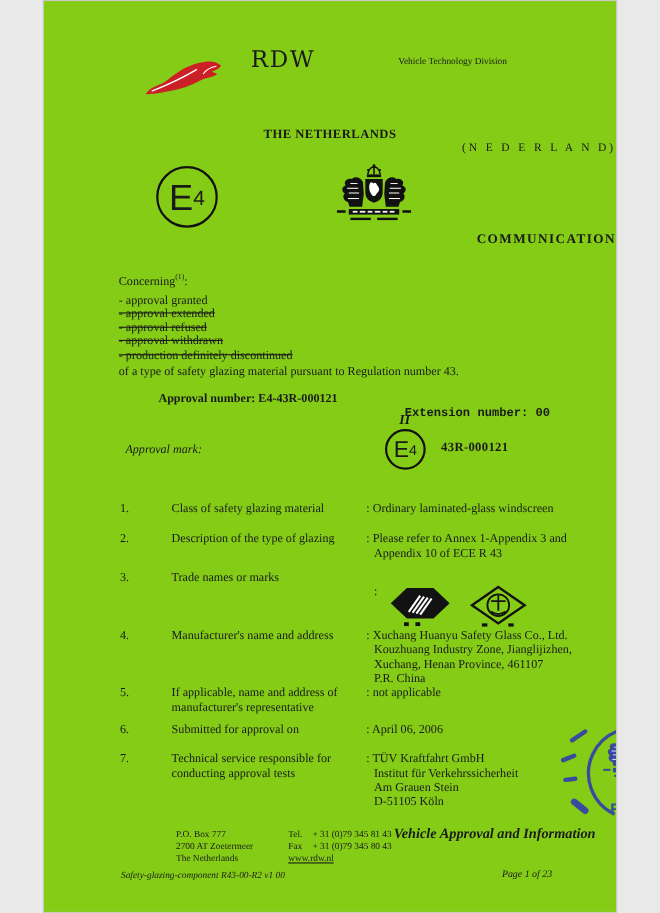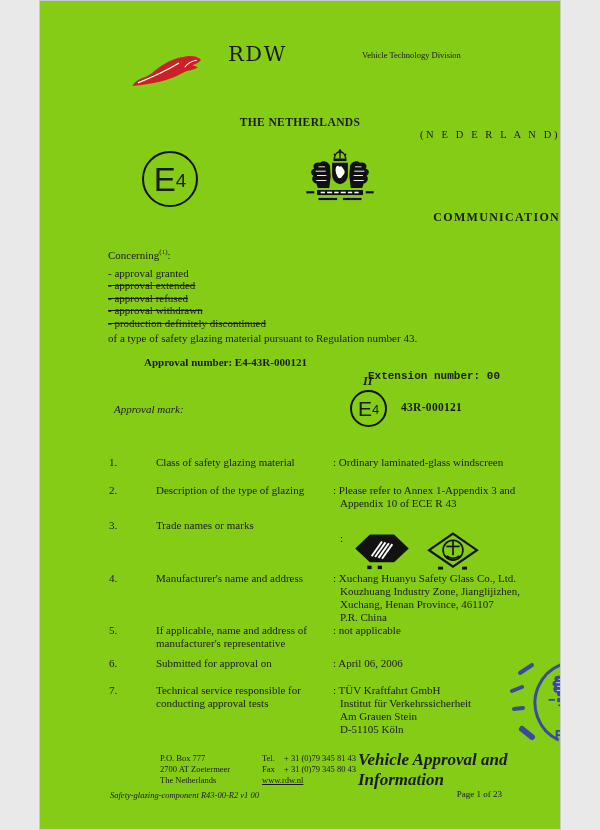--- a/index.html
+++ b/index.html
@@ -61,23 +61,23 @@
   .stamp svg { width:100%; height:100%; }
   .stamp-text { position:absolute; left:20px; top:76px; width:92px; text-align:center;
     font-family:"Liberation Sans", sans-serif; font-weight:bold; font-size:14px;
     letter-spacing:3px; color:var(--stamp-blue,#3a4a9e); }
 
   
   .footer-address { left:120px; top:752px; font-size:8.5px; line-height:11px; white-space:pre-line; }
   .footer-contact { left:222px; top:752px; font-size:8.5px; line-height:11px; }
   .footer-contact .lbl { display:inline-block; width:22px; }
   .footer-web { text-decoration:underline; }
-  .footer-dept { left:318px; top:749px; font-weight:bold; font-style:italic; font-size:17px; }
+  .footer-dept { left:318px; top:749px; font-weight:bold; font-style:italic; font-size:13px; }
   .doc-ref { left:70px; top:789px; font-style:italic; font-size:8.5px; }
-  .page-number { right:58px; top:788px; font-size:9px; }
+  .page-number { right:58px; top:788px; font-style:italic; font-size:9px; }
 </style>
 </head>
 <body>
 
 <svg width="0" height="0" style="position:absolute">
   <defs>
     <g id="arms-g" fill="currentColor">
 
       <rect x="51" y="13" width="18" height="3.5"></rect>
       <path d="M52,13 C53,5 58,3.5 60,3.5 C62,3.5 67,5 68,13" fill="none" stroke="currentColor" stroke-width="2"></path>

